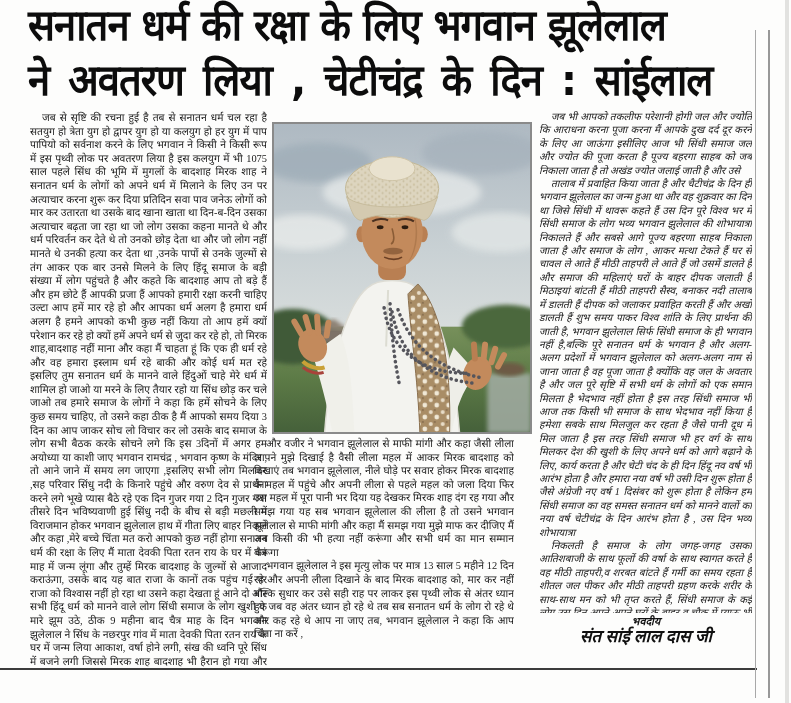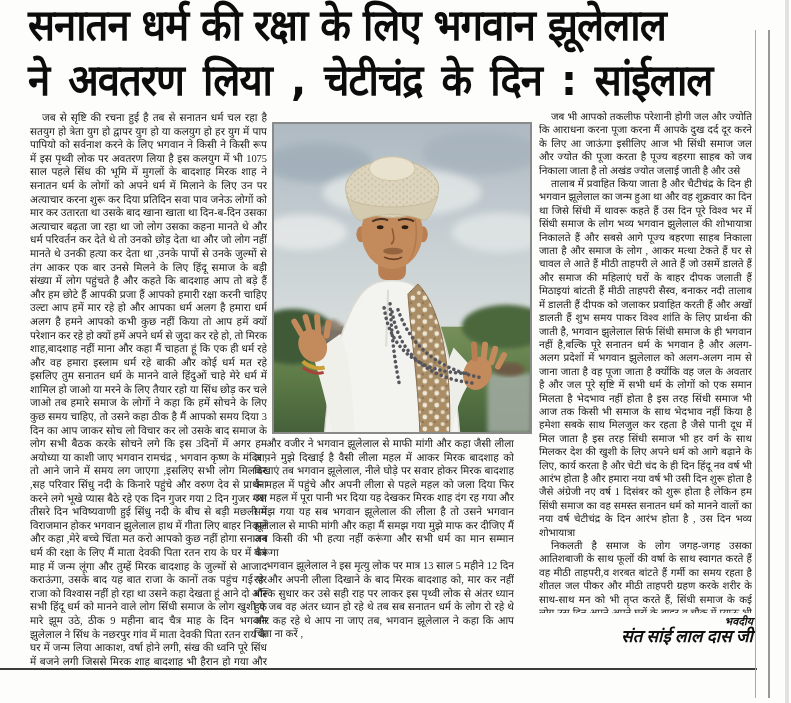--- a/index.html
+++ b/index.html
@@ -16,28 +16,28 @@
     white-space:nowrap;
   }
   .headline .hl2{word-spacing:6px;}
   .bodycol{
     position:absolute;text-align:justify;overflow:hidden;
     font-size:10.4px;line-height:13.6px;
   }
   .bodycol p{margin:0;text-indent:12px;}
   .col-left{left:30px;top:111px;width:237px;height:558px;}
   .col-mid{left:254px;top:437px;width:260px;height:232px;}
-  .col-right{left:539px;top:110px;width:213px;height:503px;font-size:10.2px;line-height:13.4px;}
+  .col-right{left:539px;top:110px;width:213px;height:503px;font-size:10.2px;line-height:13.4px;font-style:italic;}
   .photo{
     position:absolute;left:272px;top:122px;width:260px;height:312px;
     border:1px solid #8a8a8a;box-sizing:border-box;background:#b9c2c8;
   }
   .photo svg{display:block;width:100%;height:100%;}
   .signature{
-    position:absolute;left:539px;top:613px;width:214px;text-align:right;
+    position:absolute;left:539px;top:613px;width:214px;text-align:center;
     font-weight:bold;font-style:italic;font-size:10.8px;line-height:16px;color:#101010;
   }
   .sig-name{font-size:17px;}
   .rule-bottom{position:absolute;left:0;top:668px;width:757px;height:2px;background:#3c3c3c;}
   .vline1{position:absolute;left:755px;top:30px;width:1px;height:668px;background:#a8a8a8;}
   .vline2{position:absolute;left:768px;top:30px;width:2px;height:668px;background:#989898;}
   .edge{position:absolute;left:785px;top:0;width:4px;height:703px;background:#e2e2e0;}
 </style>
 </head>
 <body>

